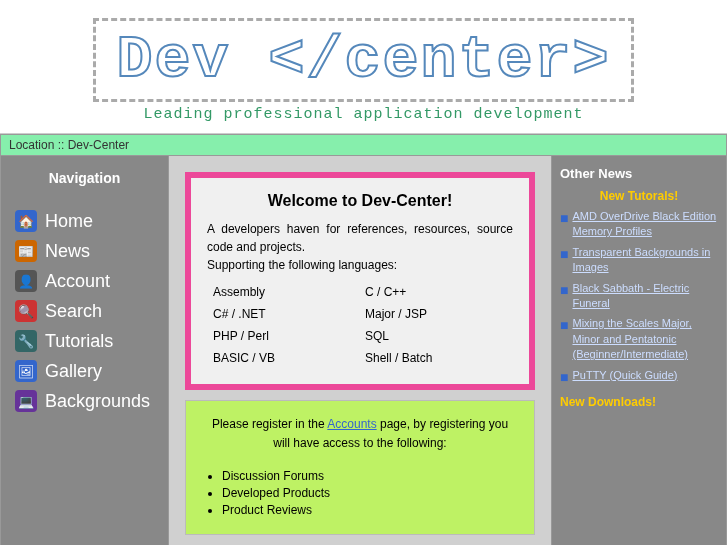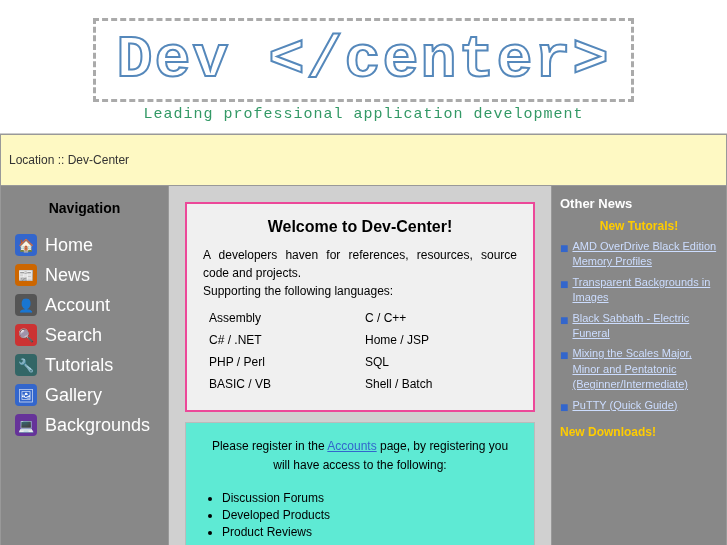--- a/index.html
+++ b/index.html
@@ -21,23 +21,23 @@
     .header-subtitle {
       font-family: 'Courier New', monospace;
       color: #339966;
       font-size: 15px;
       margin-top: 4px;
       letter-spacing: 1px;
     }
 
     
     .location-bar {
-      background: #fef9c3;
+      background: #86efac;
       border: 1px solid #999;
-      padding: 18px 8px;
+      padding: 3px 8px;
       font-size: 12px;
       color: #333;
     }
 
     
     .main-layout {
       display: flex;
       border: 1px solid #999;
       border-top: none;
       min-height: 420px;
@@ -46,24 +46,24 @@
     
     .sidebar {
       width: 168px;
       min-width: 168px;
       background: #888;
       border-right: 1px solid #999;
       padding: 10px 0;
     }
     .sidebar-title {
       text-align: center;
-      color: #000000;
+      color: #ffffff;
       font-weight: bold;
       font-size: 14px;
-      margin-bottom: 10px;
+      margin-bottom: 16px;
       padding: 4px 0;
     }
     .nav-item {
       display: flex;
       align-items: center;
       padding: 4px 14px;
       color: #fff;
       text-decoration: none;
       font-size: 13px;
       cursor: pointer;
@@ -91,21 +91,21 @@
     .center-content {
       flex: 1;
       background: #d0d0d0;
       padding: 0;
       display: flex;
       flex-direction: column;
       gap: 0;
     }
     .welcome-box {
       background: #f0f0f0;
-      border: 2px solid #ec4899;
+      border: 6px solid #ec4899;
       margin: 16px 16px 10px 16px;
       padding: 14px 16px;
     }
     .welcome-title {
       font-size: 16px;
       font-weight: bold;
       text-align: center;
       margin-bottom: 10px;
       color: #000;
     }
@@ -118,21 +118,21 @@
     .lang-table {
       width: 100%;
       margin-top: 6px;
       font-size: 12px;
     }
     .lang-table td {
       padding: 1px 4px;
       width: 50%;
     }
     .register-box {
-      background: #5eead4;
+      background: #bef264;
       border: 1px solid #bbb;
       margin: 0 16px 10px 16px;
       padding: 14px 16px;
     }
     .register-text {
       font-size: 12px;
       color: #000;
       text-align: center;
       line-height: 1.6;
     }
@@ -270,21 +270,21 @@
         <span>A developers haven for references, resources, source code and projects.</span><br>
         <span>Supporting the following languages:</span>
         <table class="lang-table">
           <tbody>
               <tr>
             <td>Assembly</td>
             <td>C / C++</td>
           </tr>
           <tr>
             <td>C# / .NET</td>
-            <td>Home / JSP</td>
+            <td>Major / JSP</td>
           </tr>
           <tr>
             <td>PHP / Perl</td>
             <td>SQL</td>
           </tr>
           <tr>
             <td>BASIC / VB</td>
             <td>Shell / Batch</td>
           </tr>
         </tbody>

